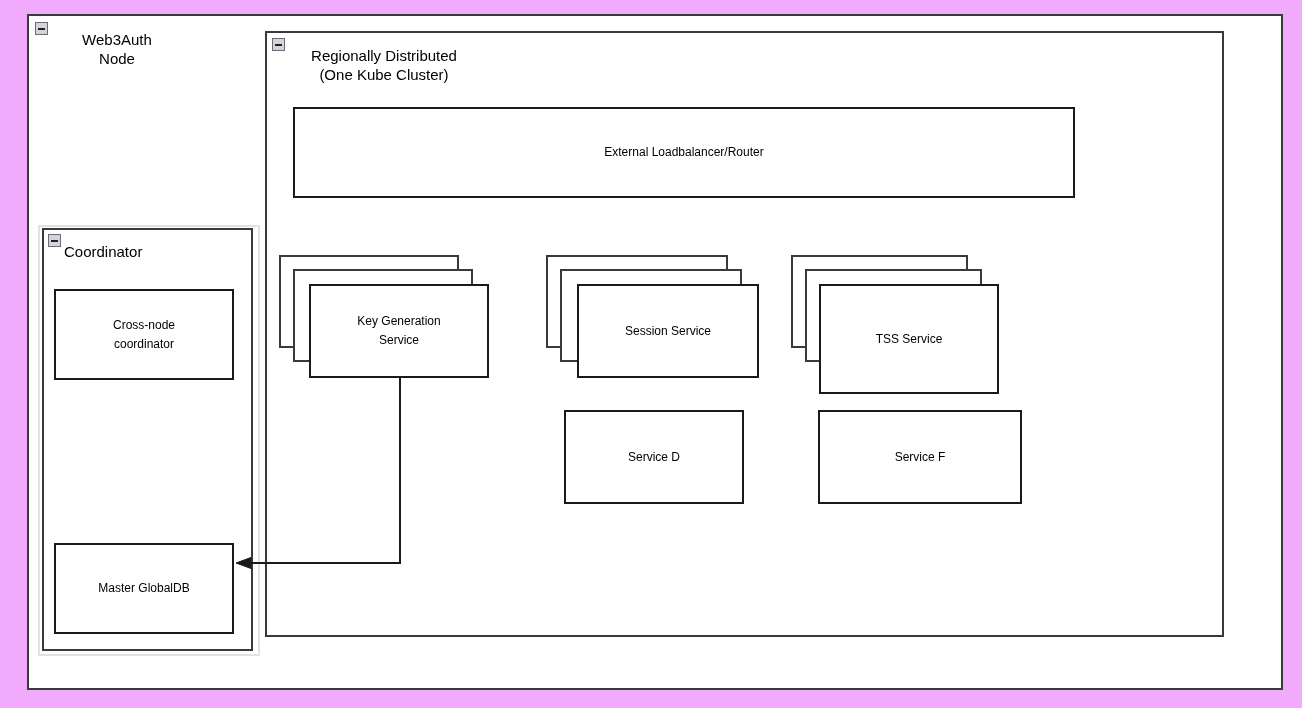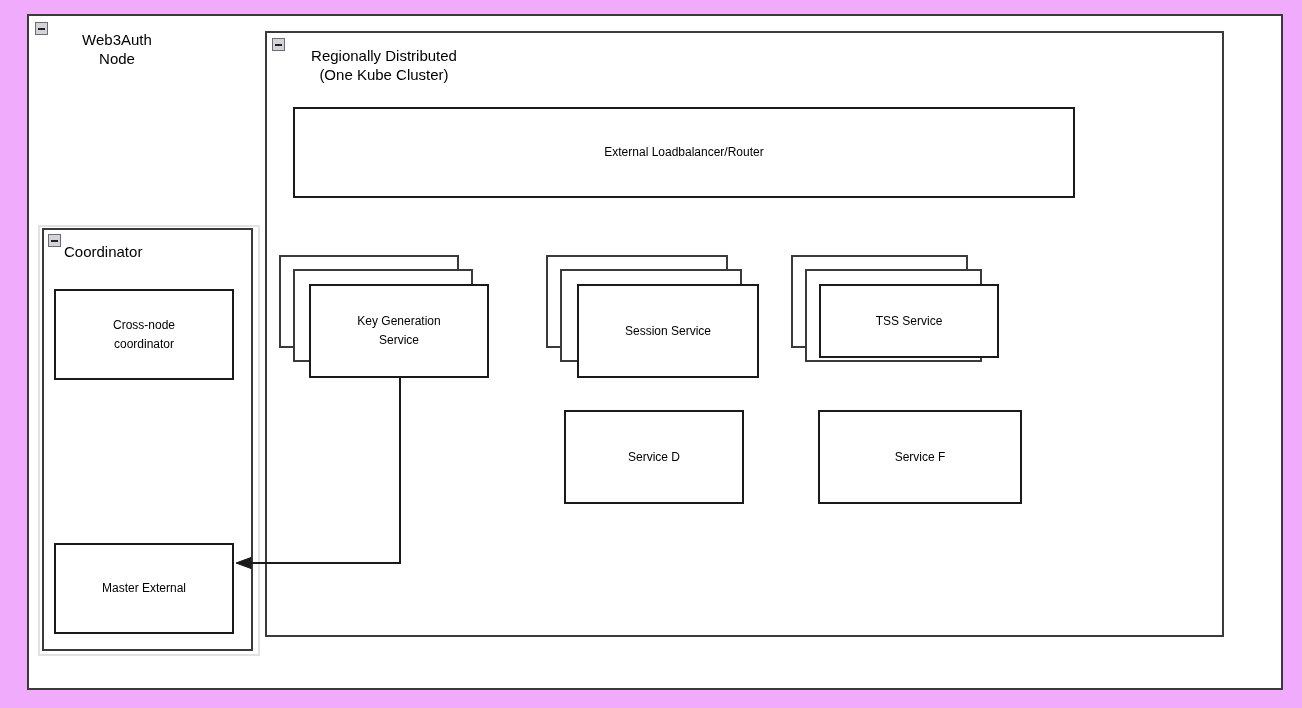--- a/index.html
+++ b/index.html
@@ -144,21 +144,21 @@
   </div>
 
   <div class="stack-shell" style="left:546px; top:255px; width:182px; height:93px;"></div>
   <div class="stack-shell" style="left:560px; top:269px; width:182px; height:93px;"></div>
   <div class="box plain-border" style="left:577px; top:284px; width:182px; height:94px;">
     <div class="node-label">Session Service</div>
   </div>
 
   <div class="stack-shell" style="left:791px; top:255px; width:177px; height:93px;"></div>
   <div class="stack-shell" style="left:805px; top:269px; width:177px; height:93px;"></div>
-  <div class="box plain-border" style="left:819px; top:284px; width:180px; height:74px;">
+  <div class="box plain-border" style="left:819px; top:284px; width:180px; height:110px;">
     <div class="node-label">TSS Service</div>
   </div>
 
   <div class="box plain-border" style="left:564px; top:410px; width:180px; height:94px;">
     <div class="node-label">Service D</div>
   </div>
 
   <div class="box plain-border" style="left:818px; top:410px; width:204px; height:94px;">
     <div class="node-label">Service F</div>
   </div>
@@ -171,21 +171,21 @@
 
   <div class="group-title" style="left:64px; top:242px; width:140px; text-align:left;">Coordinator</div>
 
   <div class="box plain-border" style="left:54px; top:289px; width:180px; height:91px;">
     <div class="node-label">Cross-node
 coordinator</div>
   </div>
 
 
   <div class="box plain-border" style="left:54px; top:543px; width:180px; height:91px;">
-    <div class="node-label">Master External</div>
+    <div class="node-label">Master GlobalDB</div>
   </div>
 
   <svg id="connectors" viewBox="0 0 1302 708" xmlns="http://www.w3.org/2000/svg">
     <g>
       <path d="M 400 378 L 400 563 L 243 563" fill="none" stroke="#1a1a1a" stroke-width="2"></path>
       <polygon points="236,563 251,557.5 251,568.5" fill="#1a1a1a" stroke="#1a1a1a" stroke-width="1"></polygon>
     </g>
   </svg>
 
 </div>

